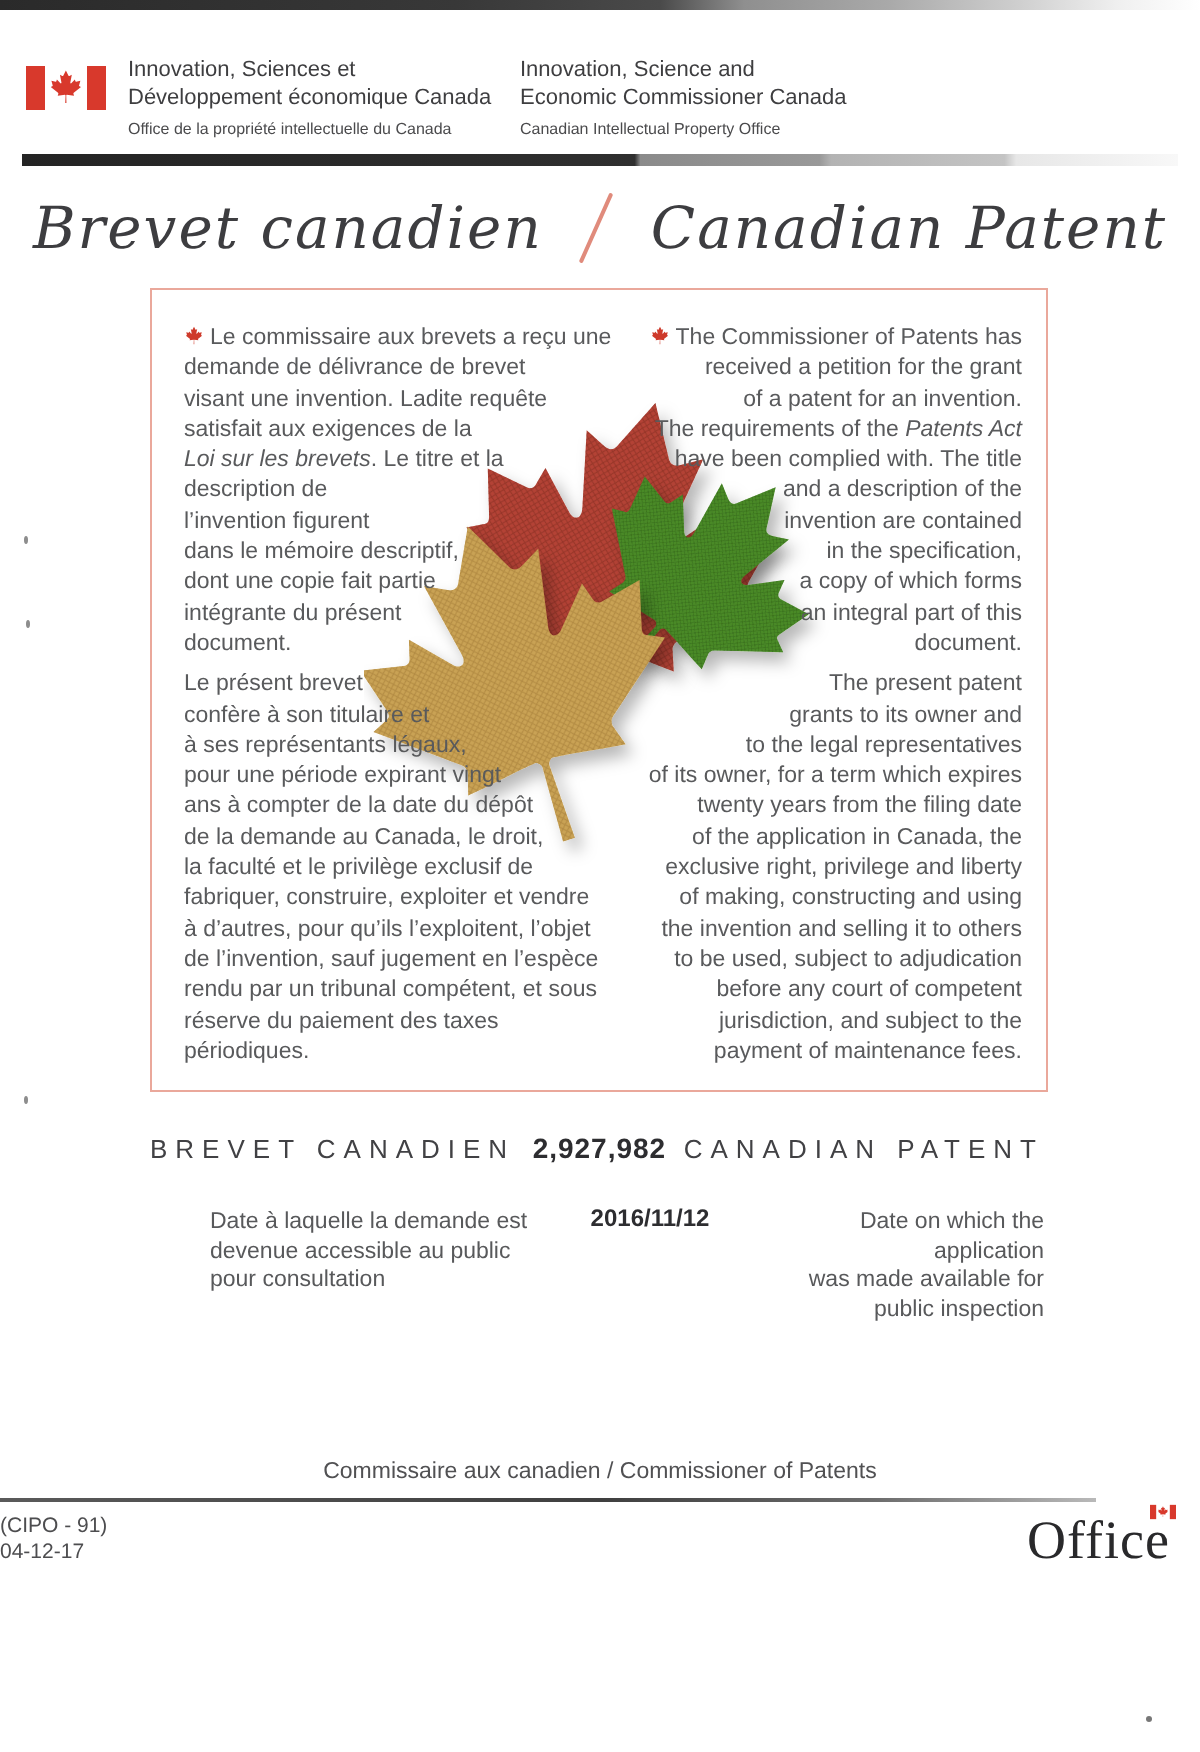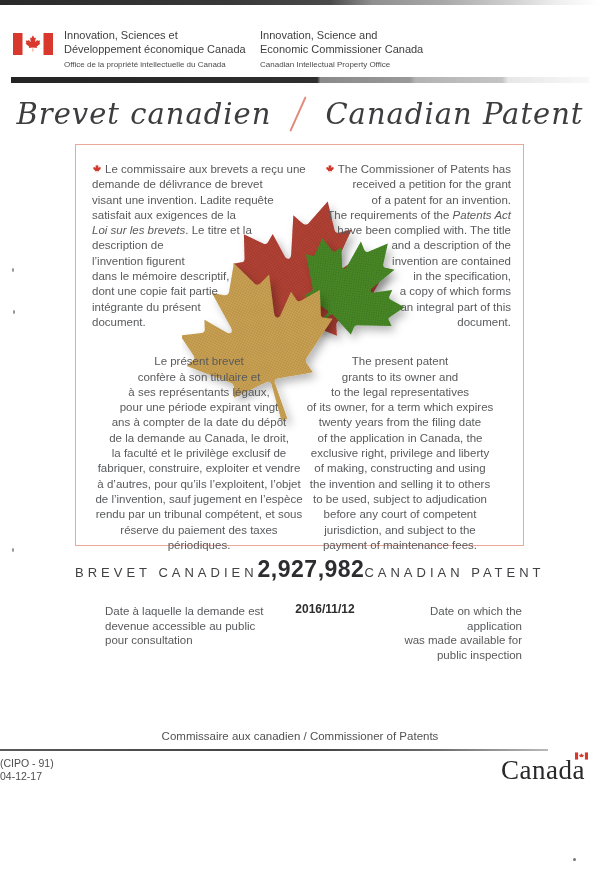--- a/index.html
+++ b/index.html
@@ -31,28 +31,28 @@
   .title-row{position:absolute;top:95px;left:0;width:100%;display:flex;justify-content:center;
     align-items:center;gap:26px;font-family:"DejaVu Serif",serif;font-style:italic;
     font-size:29px;color:#3d3d40;letter-spacing:1px;}
   .slash{width:2px;height:38px;background:#e08b7c;transform:rotate(24deg);border-radius:1px;}
 
   
   .cert-box{position:absolute;left:75px;top:144px;width:447px;height:400px;border:1px solid #eaa89b;}
   .col{position:absolute;top:17px;font-size:11.5px;line-height:15.3px;color:#595a5c;}
   .col.fr{left:16px;width:214px;text-align:left;}
   .col.en{right:12px;width:222px;text-align:right;}
-  .para2{margin-top:24px;text-align:center;}
+  .para2{margin-top:5px;}
   .bullet{display:inline-block;vertical-align:-1px;margin-right:3px;}
   .leaves{position:absolute;left:106px;top:54px;width:237px;height:270px;}
 
   
   .heading-row{position:absolute;left:75px;top:556px;width:447px;display:flex;align-items:baseline;}
   .sec-heading{font-size:13px;letter-spacing:4px;color:#414144;white-space:nowrap;}
-  .patent-number{flex:1;text-align:center;font-size:23px;font-weight:bold;color:#2d2d30;letter-spacing:0.5px;}
+  .patent-number{flex:1;text-align:center;font-size:14px;font-weight:bold;color:#2d2d30;letter-spacing:0.5px;margin-top:10px;}
 
   
   .dates{position:absolute;left:75px;top:604px;width:447px;}
   .date-row{display:grid;grid-template-columns:30px 172px 96px 1fr;margin-bottom:9px;}
   .d-fr{grid-column:2;font-size:11.5px;line-height:14.5px;}
   .d-val{grid-column:3;text-align:center;font-weight:bold;font-size:12px;color:#2d2d30;margin-top:-2px;}
   .d-en{grid-column:4;text-align:right;font-size:11.5px;line-height:14.5px;}
 
   
   .commissioner{position:absolute;top:730px;left:0;width:100%;text-align:center;font-size:11.5px;color:#515153;}
@@ -214,21 +214,21 @@
 
 <div class="commissioner">Commissaire aux canadien / Commissioner of Patents</div>
 <div class="footer-line"></div>
 <div class="cipo">
   <div>(CIPO - 91)</div>
   <div>04-12-17</div>
 </div>
 
 <div class="wordmark">
   <span style="position:relative;">
-    <span>Canada</span>
+    <span>Office</span>
     <svg class="wm-flag" viewBox="0 0 40 22">
       <rect x="0" y="0" width="9.5" height="22" fill="#d8392c"></rect>
       <rect x="30.5" y="0" width="9.5" height="22" fill="#d8392c"></rect>
       <use href="#leafP" transform="translate(10.6,1.5) scale(0.0365)" fill="#d8392c"></use>
     </svg>
   </span>
 </div>
 
 <div class="speck" style="left:12px;top:268px;width:2px;height:4px;"></div>
 <div class="speck" style="left:13px;top:310px;width:2px;height:4px;"></div>

